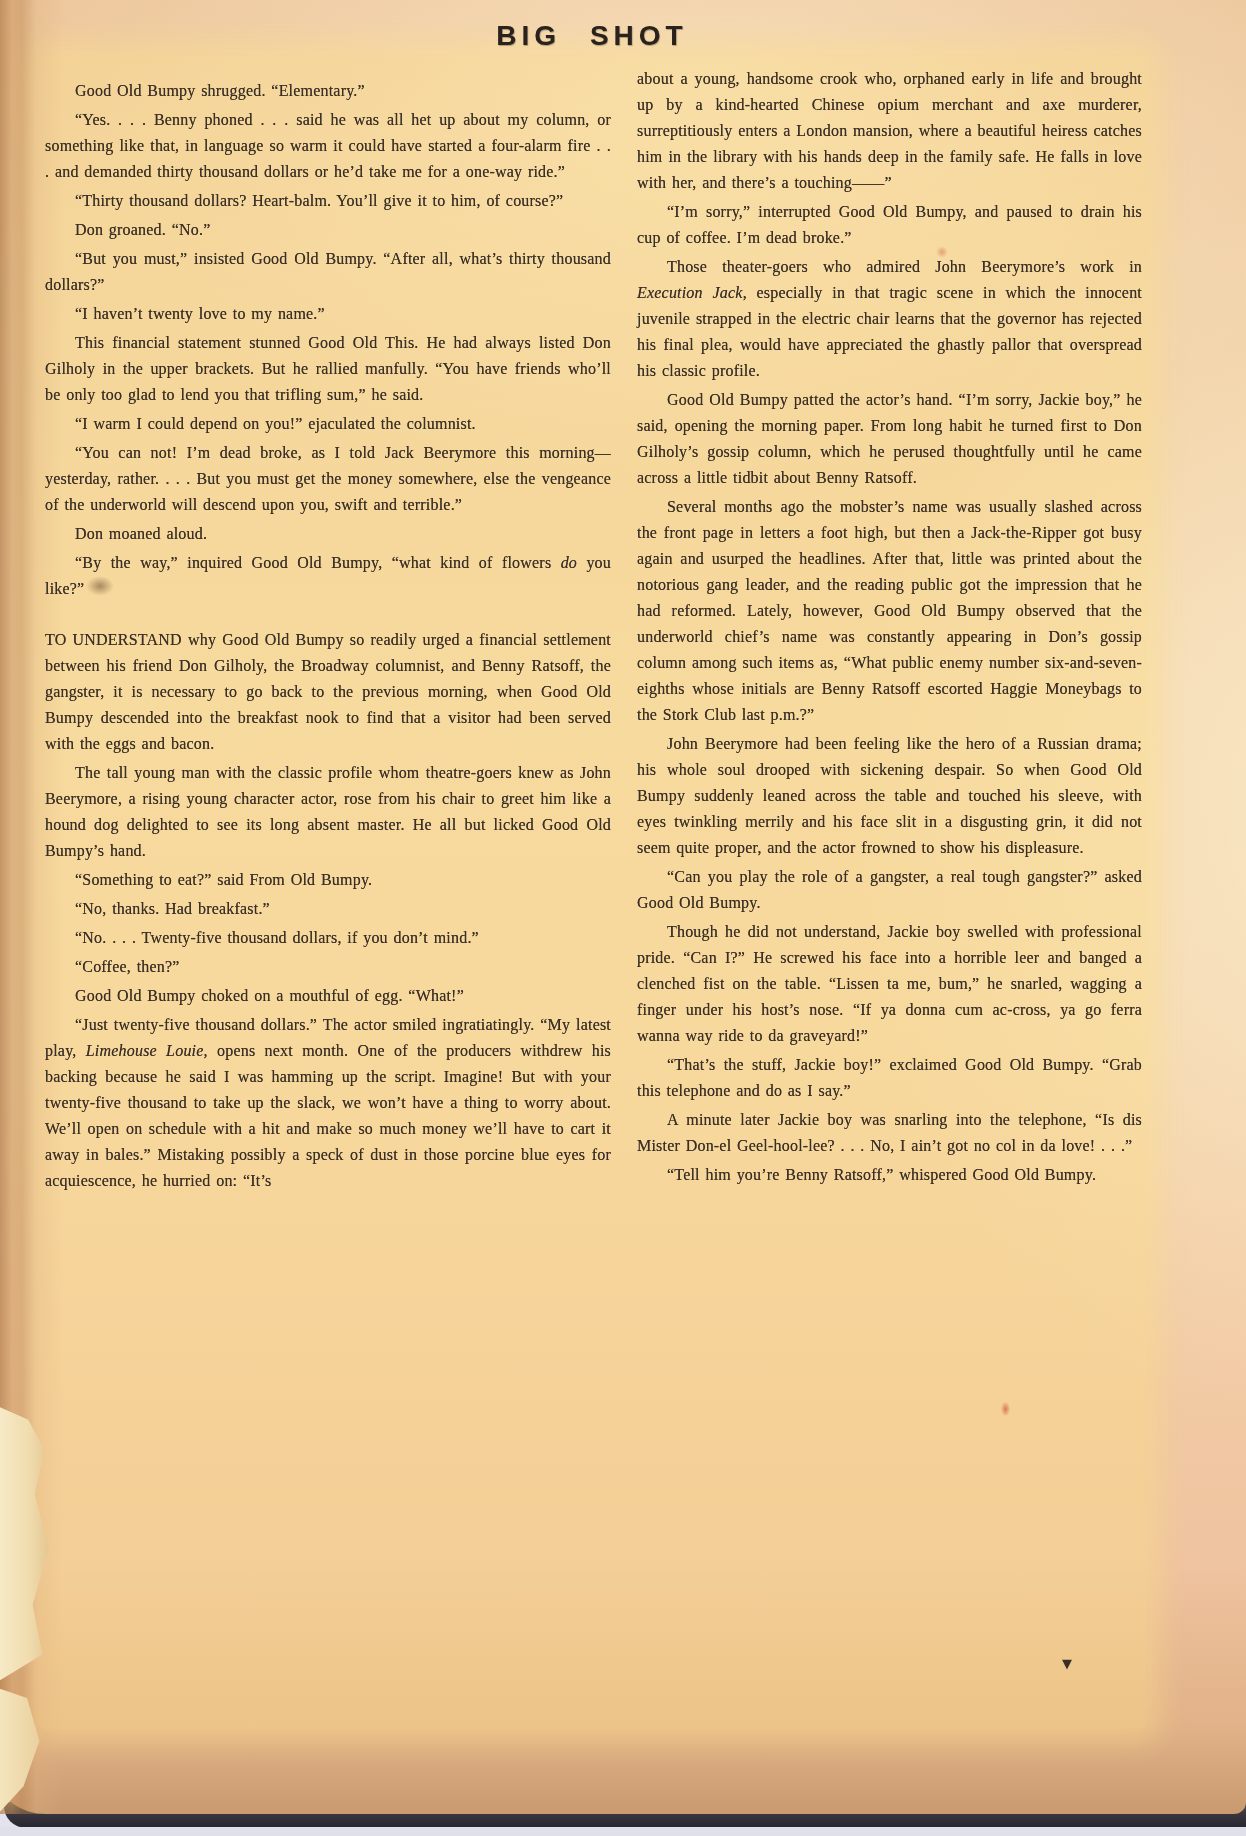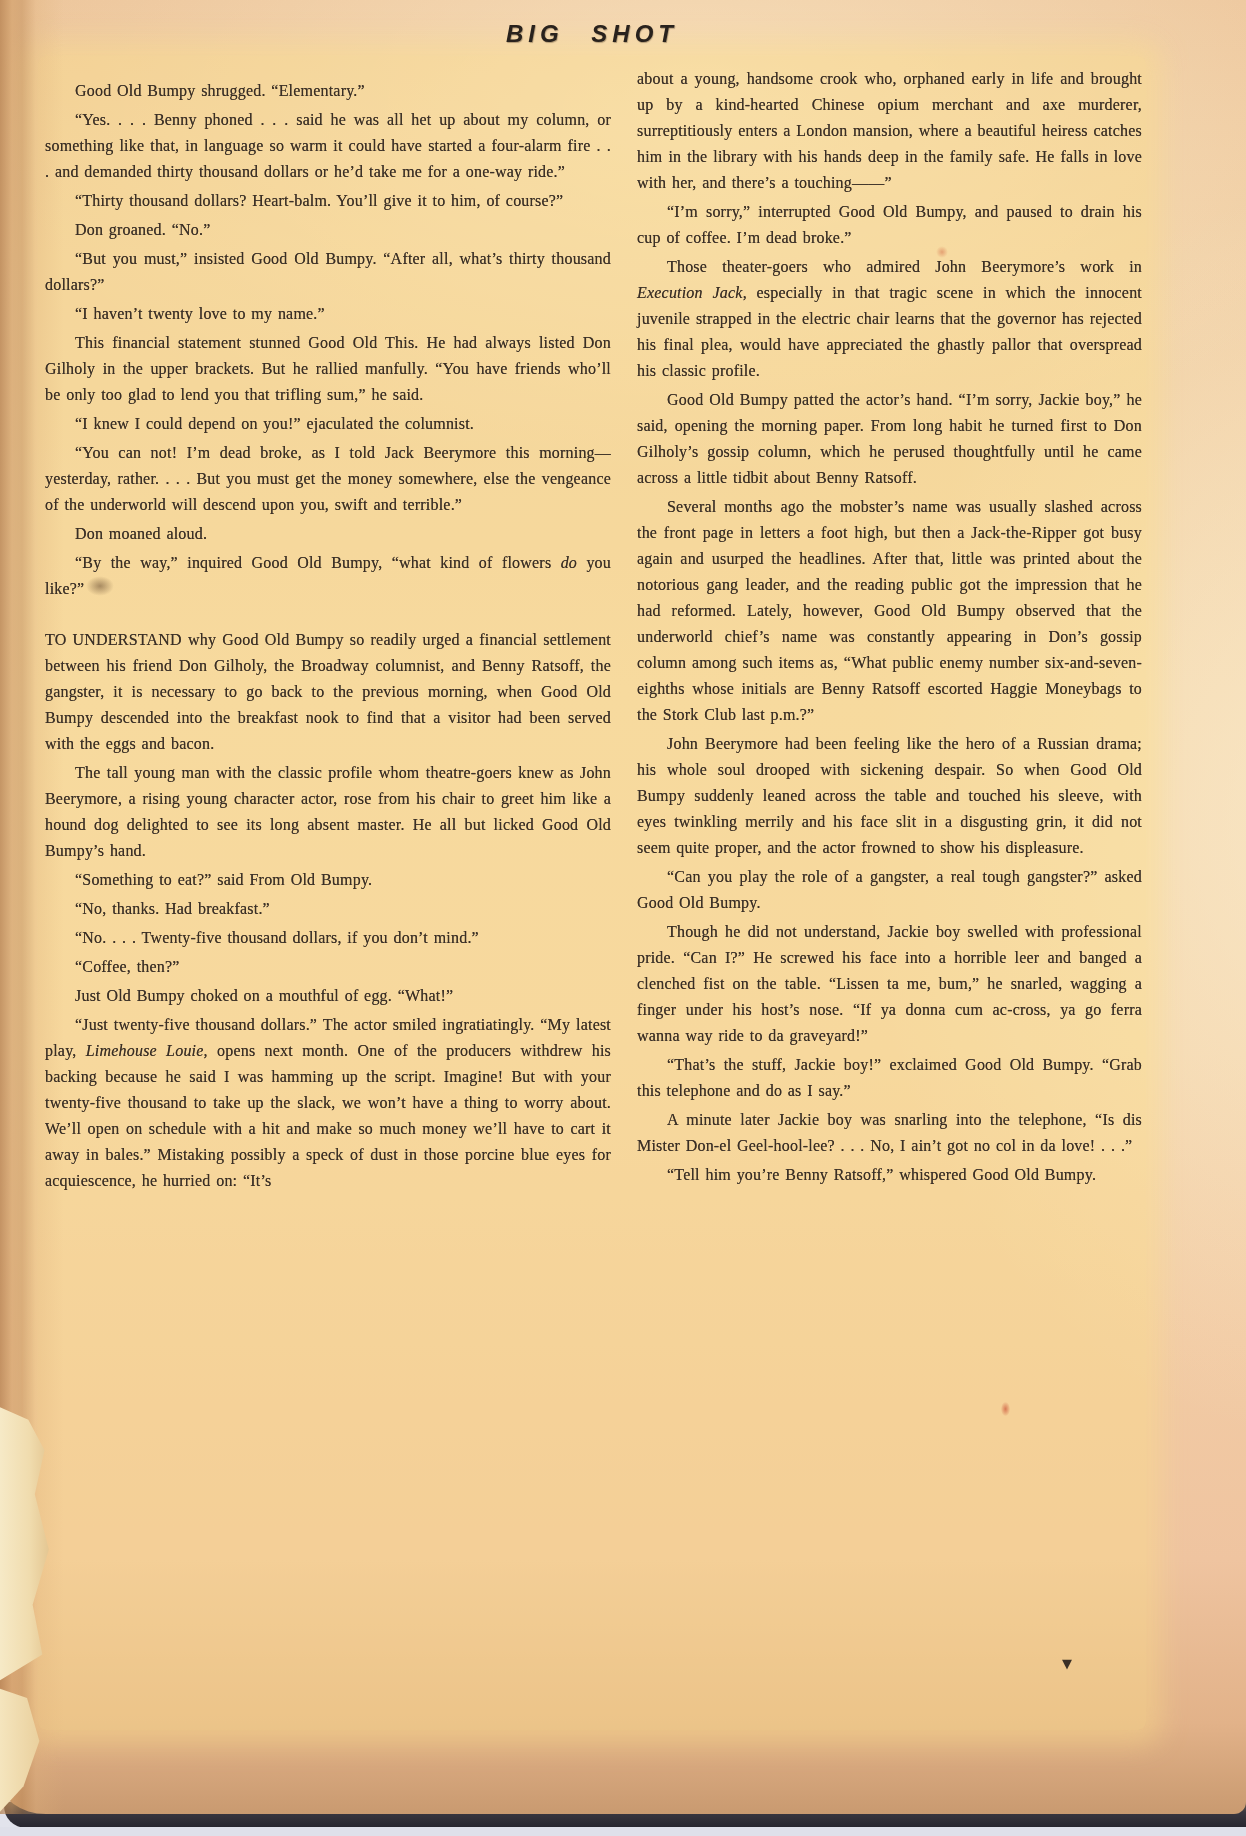--- a/index.html
+++ b/index.html
@@ -69,24 +69,23 @@
     background:linear-gradient(180deg,#6a5c4e 0%, #3a3740 40%, #27252e 100%);
   }
   .scanner-strip{
     position:absolute; left:0; bottom:0; width:100%; height:9px; background:#dfe0ea;
   }
 
   .title{
     position:absolute; top:20px; left:40px; width:1104px; margin:0;
     text-align:center;
     font-family:"Liberation Sans","DejaVu Sans",sans-serif;
-    font-weight:bold; font-size:24px; letter-spacing:5px; word-spacing:16px;
+    font-weight:bold; font-size:28px; letter-spacing:5px; word-spacing:16px;
     color:var(--title-ink,#29221d);
     text-shadow:0.7px 0.9px 0.9px rgba(55,38,20,.35);
-    font-style:italic;
   }
 
   .cols{
     position:absolute; left:45px; top:64px; width:1100px;
     display:flex; gap:26px;
   }
   .col{
     color:var(--ink,#3a2f26);
     font-size:16px; line-height:26px; text-align:justify;
     word-spacing:1.5px; letter-spacing:.2px;
@@ -126,31 +125,31 @@
 
     <div class="cols">
       <div class="col col-left" id="col-left">
           <p><span>Good Old Bumpy shrugged.  “Elementary.”</span></p>
           <p><span>“Yes. . . . Benny phoned . . . said he was all het up about my column, or something like that, in language so warm it could have started a four-alarm fire . . . and demanded thirty thousand dollars or he’d take me for a one-way ride.”</span></p>
           <p><span>“Thirty thousand dollars? Heart-balm. You’ll give it to him, of course?”</span></p>
           <p><span>Don groaned.  “No.”</span></p>
           <p><span>“But you must,” insisted Good Old Bumpy. “After all, what’s thirty thousand dollars?”</span></p>
           <p><span>“I haven’t twenty love to my name.”</span></p>
           <p><span>This financial statement stunned Good Old This.  He had always listed Don Gilholy in the upper brackets.  But he rallied manfully. “You have friends who’ll be only too glad to lend you that trifling sum,” he said.</span></p>
-          <p><span>“I knew I could depend on you!” ejaculated the columnist.</span></p>
+          <p><span>“I warm I could depend on you!” ejaculated the columnist.</span></p>
           <p><span>“You can not!  I’m dead broke, as I told Jack Beerymore this morning—yesterday, rather. . . . But you must get the money somewhere, else the vengeance of the underworld will descend upon you, swift and terrible.”</span></p>
           <p><span>Don moaned aloud.</span></p>
           <p><span>“By the way,” inquired Good Old Bumpy, “what kind of flowers </span><span class="ital">do</span><span> you like?”</span></p>
           <p class="section noindent"><span>TO UNDERSTAND why Good Old Bumpy so readily urged a financial settlement between his friend Don Gilholy, the Broadway columnist, and Benny Ratsoff, the gangster, it is necessary to go back to the previous morning, when Good Old Bumpy descended into the breakfast nook to find that a visitor had been served with the eggs and bacon.</span></p>
           <p><span>The tall young man with the classic profile whom theatre-goers knew as John Beerymore, a rising young character actor, rose from his chair to greet him like a hound dog delighted to see its long absent master.  He all but licked Good Old Bumpy’s hand.</span></p>
           <p><span>“Something to eat?” said From Old Bumpy.</span></p>
           <p><span>“No, thanks.  Had breakfast.”</span></p>
           <p><span>“No. . . . Twenty-five thousand dollars, if you don’t mind.”</span></p>
           <p><span>“Coffee, then?”</span></p>
-          <p><span>Just Old Bumpy choked on a mouthful of egg.  “What!”</span></p>
+          <p><span>Good Old Bumpy choked on a mouthful of egg.  “What!”</span></p>
           <p><span>“Just twenty-five thousand dollars.” The actor smiled ingratiatingly.  “My latest play, </span><span class="ital">Limehouse Louie,</span><span> opens next month.  One of the producers withdrew his backing because he said I was hamming up the script.  Imagine! But with your twenty-five thousand to take up the slack, we won’t have a thing to worry about.  We’ll open on schedule with a hit and make so much money we’ll have to cart it away in bales.”  Mistaking possibly a speck of dust in those porcine blue eyes for acquiescence, he hurried on:  “It’s</span></p>
         </div>
       <div class="col col-right" id="col-right">
           <p class="noindent"><span>about a young, handsome crook who, orphaned early in life and brought up by a kind-hearted Chinese opium merchant and axe murderer, surreptitiously enters a London mansion, where a beautiful heiress catches him in the library with his hands deep in the family safe.  He falls in love with her, and there’s a touching——”</span></p>
           <p><span>“I’m sorry,” interrupted Good Old Bumpy, and paused to drain his cup of coffee.  I’m dead broke.”</span></p>
           <p><span>Those theater-goers who admired John Beerymore’s work in </span><span class="ital">Execution Jack</span><span>, especially in that tragic scene in which the innocent juvenile strapped in the electric chair learns that the governor has rejected his final plea, would have appreciated the ghastly pallor that overspread his classic profile.</span></p>
           <p><span>Good Old Bumpy patted the actor’s hand. “I’m sorry, Jackie boy,” he said, opening the morning paper.  From long habit he turned first to Don Gilholy’s gossip column, which he perused thoughtfully until he came across a little tidbit about Benny Ratsoff.</span></p>
           <p><span>Several months ago the mobster’s name was usually slashed across the front page in letters a foot high, but then a Jack-the-Ripper got busy again and usurped the headlines.  After that, little was printed about the notorious gang leader, and the reading public got the impression that he had reformed.  Lately, however, Good Old Bumpy observed that the underworld chief’s name was constantly appearing in Don’s gossip column among such items as, “What public enemy number six-and-seven-eighths whose initials are Benny Ratsoff escorted Haggie Moneybags to the Stork Club last p.m.?”</span></p>
           <p><span>John Beerymore had been feeling like the hero of a Russian drama; his whole soul drooped with sickening despair.  So when Good Old Bumpy suddenly leaned across the table and touched his sleeve, with eyes twinkling merrily and his face slit in a disgusting grin, it did not seem quite proper, and the actor frowned to show his displeasure.</span></p>
           <p><span>“Can you play the role of a gangster, a real tough gangster?” asked Good Old Bumpy.</span></p>

